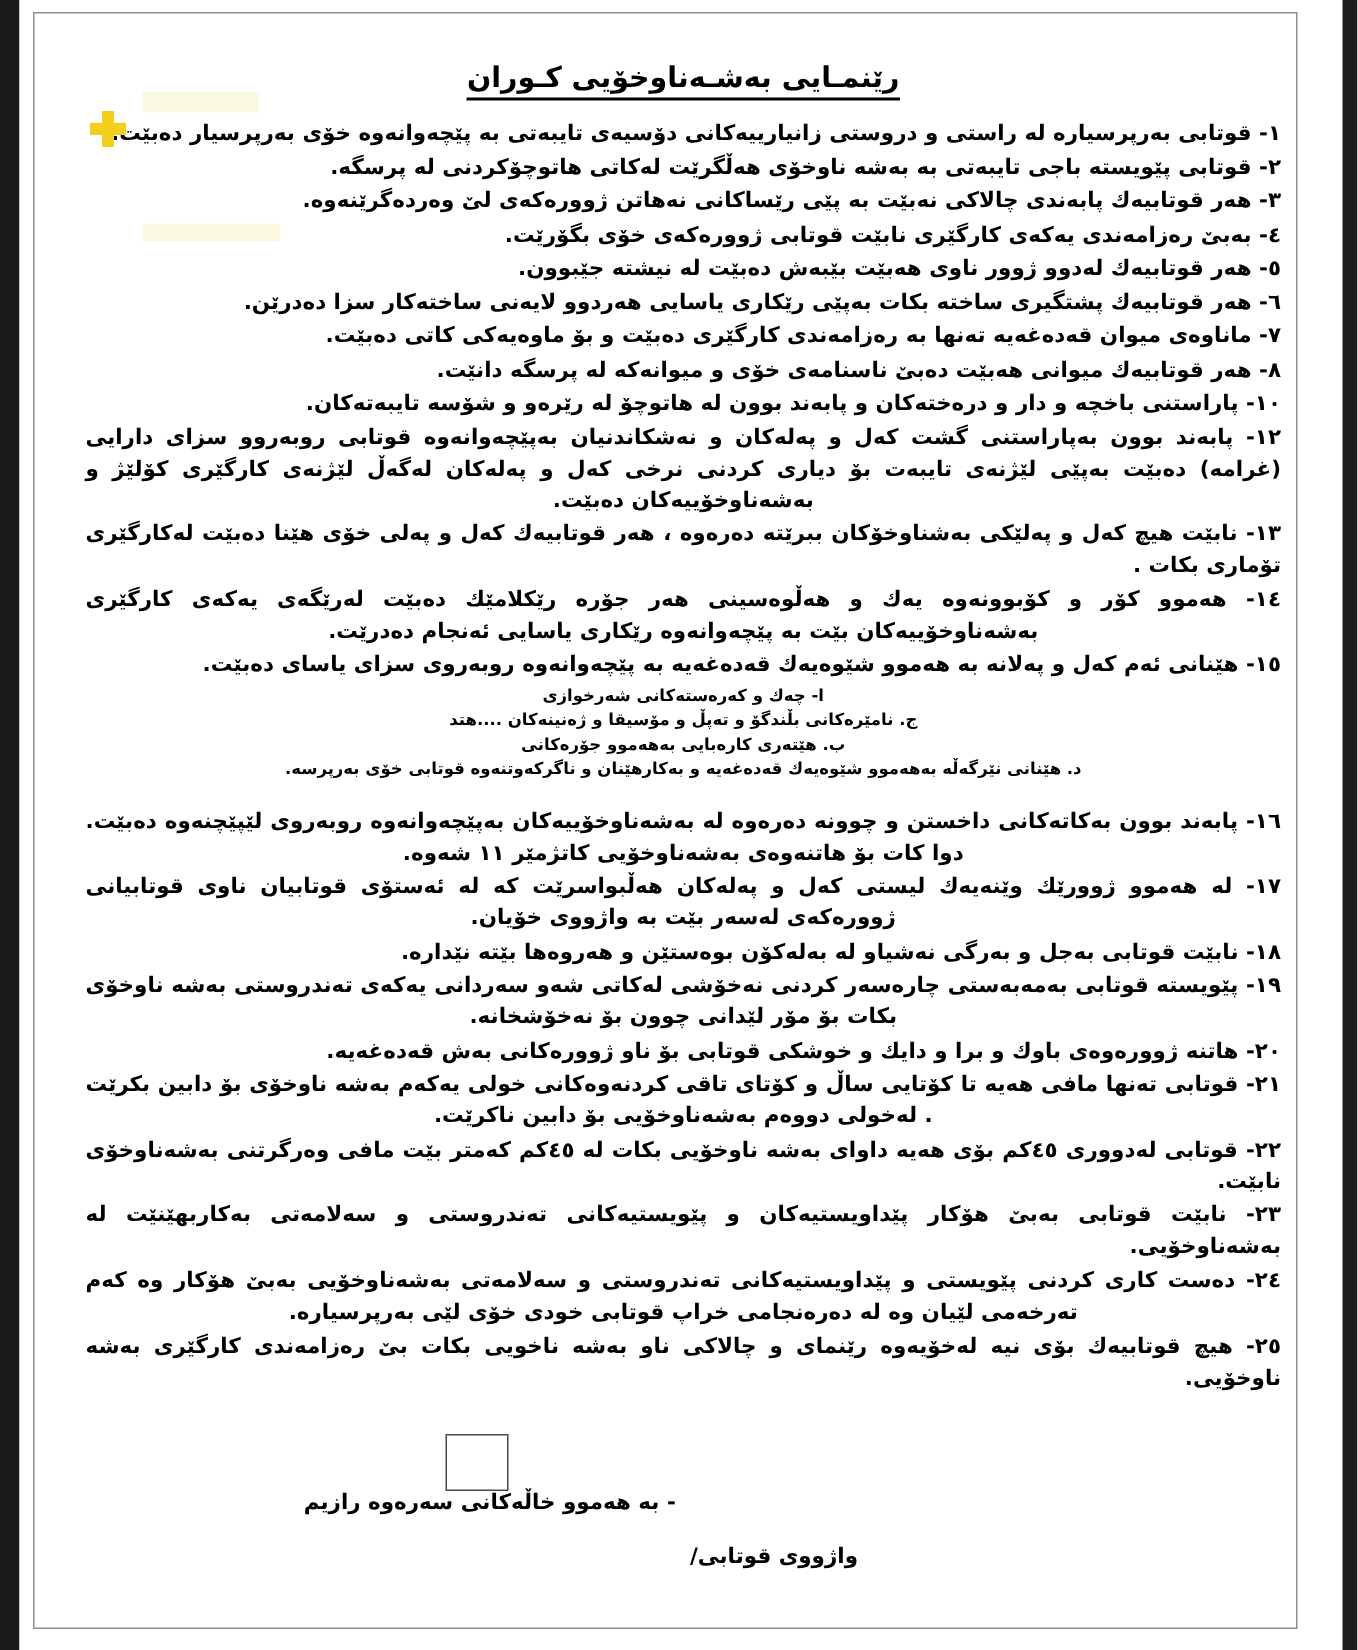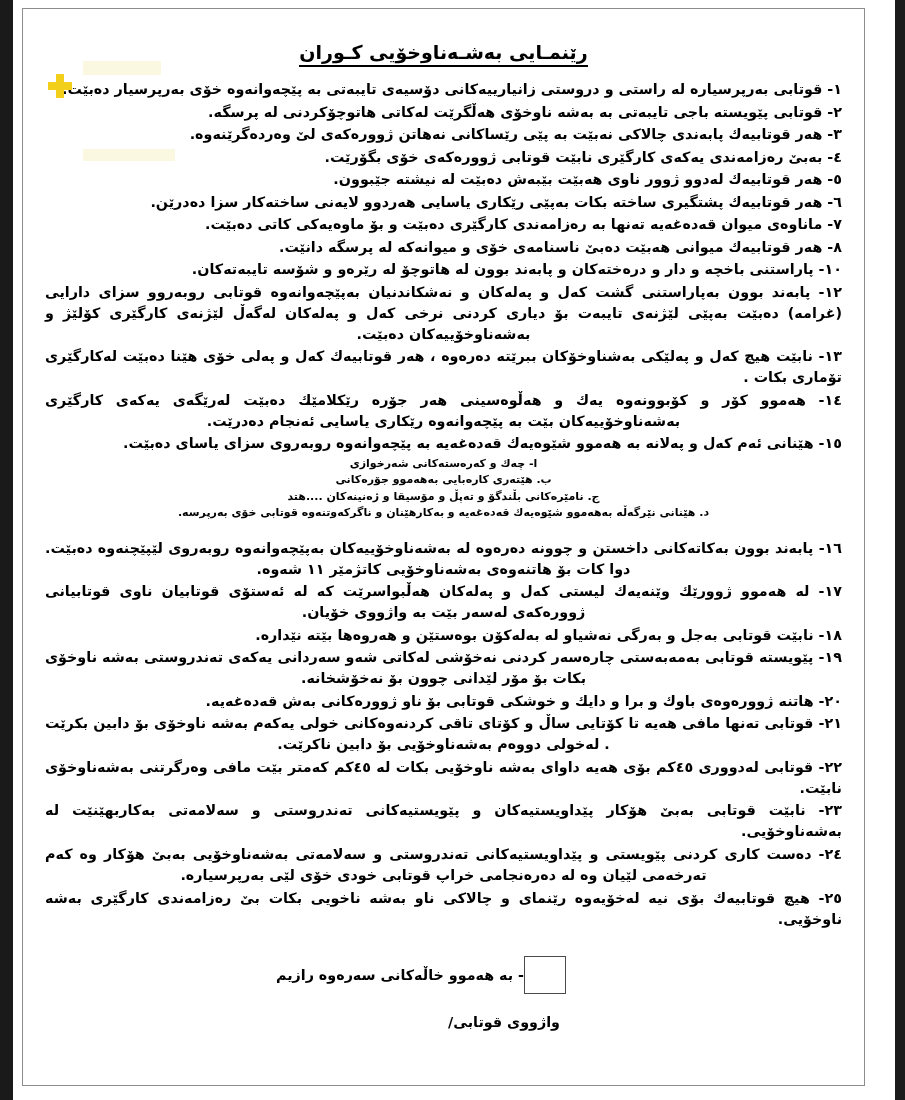--- a/index.html
+++ b/index.html
@@ -50,21 +50,21 @@
     top: 8px;
     width: 843px;
     height: 1078px;
     background: #ffffff;
     border: 1px solid #8d8d8d;
     box-sizing: border-box;
   }
 
   .page-inner {
     position: absolute;
-    left: 0;
+    left: 12px;
     top: 0;
     width: 100%;
     height: 100%;
     padding: 18px 22px 10px 22px;
     box-sizing: border-box;
   }
 
   
   .marker-plus {
     position: absolute;
@@ -128,21 +128,21 @@
     text-align: center;
     margin: 0;
     direction: rtl;
   }
 
   .gap-block { height: 14px; }
 
   
   .consent-row {
     display: flex;
-    flex-direction: row;
+    flex-direction: column;
     align-items: center;
     justify-content: flex-start;
     margin-top: 26px;
     padding-right: 258px;
   }
   .consent-text {
     font-size: 14.3px;
     font-weight: bold;
     color: #000;
     direction: rtl;
@@ -200,22 +200,22 @@
       <li class="rule"><span>٨-</span> <span>هەر قوتابیەك میوانی هەبێت دەبێ ناسنامەی خۆی و میوانەکە لە پرسگە دانێت.</span></li>
       <li class="rule"><span>١٠-</span> <span>پاراستنی باخچە و دار و درەختەکان و پابەند بوون لە هاتوچۆ لە رێرەو و شۆسە تایبەتەکان.</span></li>
       <li class="rule center-last"><span>١٢-</span> <span>پابەند بوون بەپاراستنی گشت کەل و پەلەکان و نەشکاندنیان بەپێچەوانەوە قوتابی روبەروو سزای دارایی (غرامە) دەبێت بەپێی لێژنەی تایبەت بۆ دیاری کردنی نرخی کەل و پەلەکان لەگەڵ لێژنەی کارگێری کۆلێژ و بەشەناوخۆییەکان دەبێت.</span></li>
       <li class="rule"><span>١٣-</span> <span>نابێت هیچ کەل و پەلێکی بەشناوخۆکان ببرێتە دەرەوە ، هەر قوتابیەك کەل و پەلی خۆی هێنا دەبێت لەکارگێری تۆماری بکات .</span></li>
       <li class="rule center-last"><span>١٤-</span> <span>هەموو کۆر و کۆبوونەوە یەك و هەڵوەسینی هەر جۆرە رێکلامێك دەبێت لەرێگەی یەکەی کارگێری بەشەناوخۆییەکان بێت بە پێچەوانەوە رێکاری یاسایی ئەنجام دەدرێت.</span></li>
       <li class="rule"><span>١٥-</span> <span>هێنانی ئەم کەل و پەلانە بە هەموو شێوەیەك قەدەغەیە بە پێچەوانەوە روبەروی سزای یاسای دەبێت.</span></li>
     </ol>
 
     <ul class="subitems">
       <li class="subitem"><span>ا-</span> <span>چەك و کەرەستەکانی شەرخوازی</span></li>
+      <li class="subitem"><span>ج.</span> <span>نامێرەکانی بڵندگۆ و تەپڵ و مۆسیقا و ژەنینەکان ....هتد</span></li>
       <li class="subitem"><span>ب.</span> <span>هێتەری کارەبایی بەهەموو جۆرەکانی</span></li>
-      <li class="subitem"><span>ج.</span> <span>نامێرەکانی بڵندگۆ و تەپڵ و مۆسیقا و ژەنینەکان ....هتد</span></li>
       <li class="subitem"><span>د.</span> <span>هێنانی نێرگەڵە بەهەموو شێوەیەك قەدەغەیە و بەکارهێنان و ناگرکەوتنەوە قوتابی خۆی بەرپرسە.</span></li>
     </ul>
 
     <div class="gap-block"></div>
 
     <ol class="rules">
       <li class="rule center-last"><span>١٦-</span> <span>پابەند بوون بەکاتەکانی داخستن و چوونە دەرەوە لە بەشەناوخۆییەکان بەپێچەوانەوە روبەروی لێپێچنەوە دەبێت. دوا کات بۆ هاتنەوەی بەشەناوخۆیی کاتژمێر ١١ شەوە.</span></li>
       <li class="rule center-last"><span>١٧-</span> <span>لە هەموو ژوورێك وێنەیەك لیستی کەل و پەلەکان هەڵبواسرێت کە لە ئەستۆی قوتابیان ناوی قوتابیانی ژوورەکەی لەسەر بێت بە واژووی خۆیان.</span></li>
       <li class="rule"><span>١٨-</span> <span>نابێت قوتابی بەجل و بەرگی نەشیاو لە بەلەکۆن بوەستێن و هەروەها بێتە نێدارە.</span></li>
       <li class="rule center-last"><span>١٩-</span> <span>پێویستە قوتابی بەمەبەستی چارەسەر کردنی نەخۆشی لەکاتی شەو سەردانی یەکەی تەندروستی بەشە ناوخۆی بکات بۆ مۆر لێدانی چوون بۆ نەخۆشخانە.</span></li>

